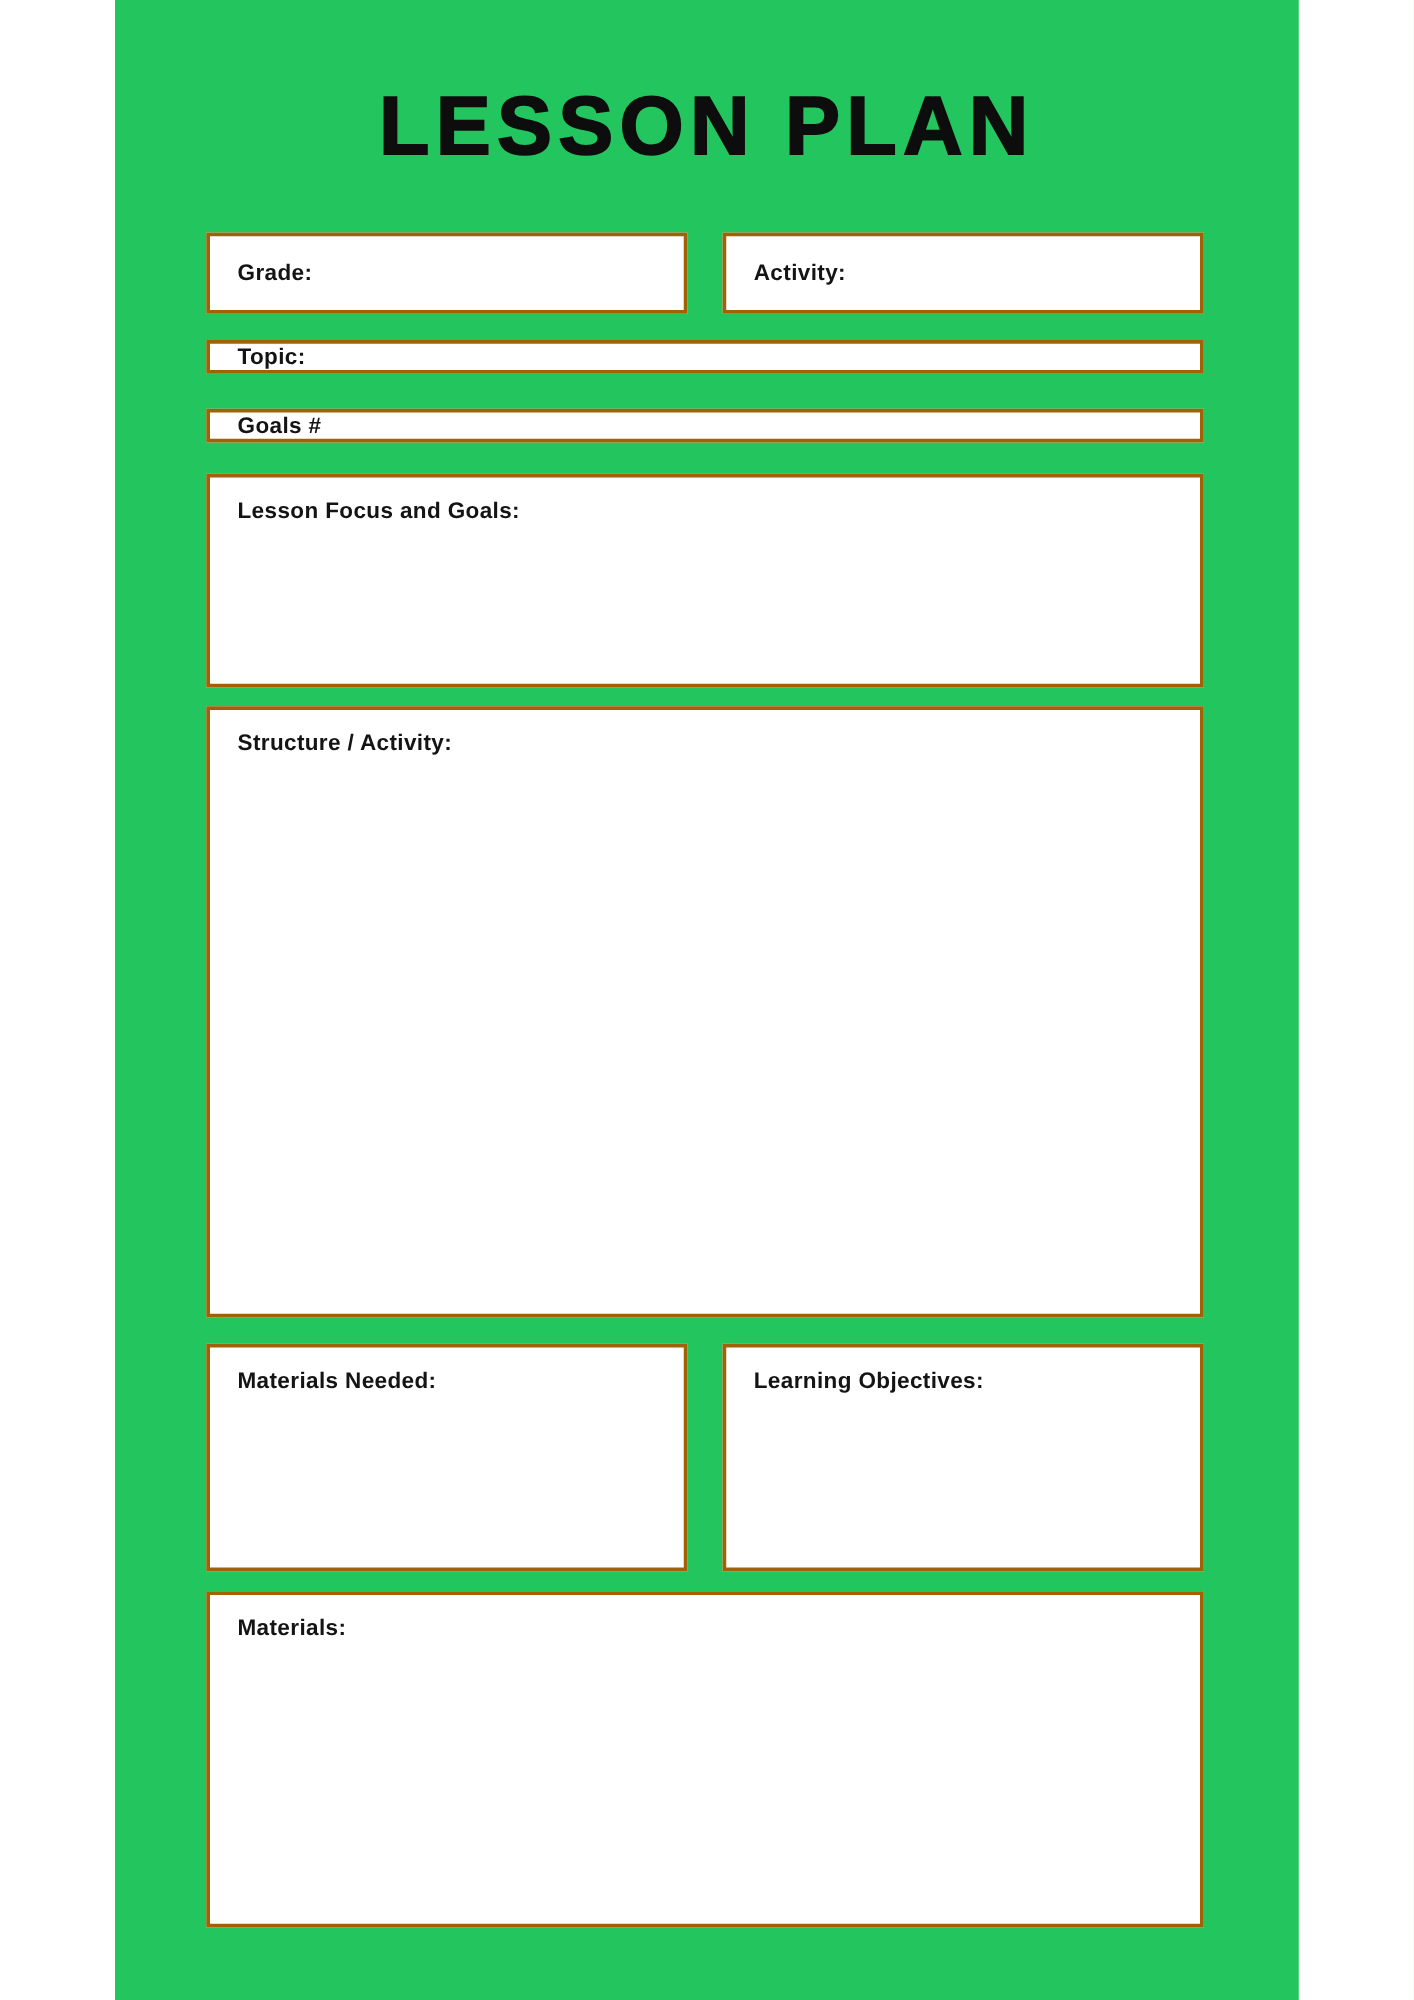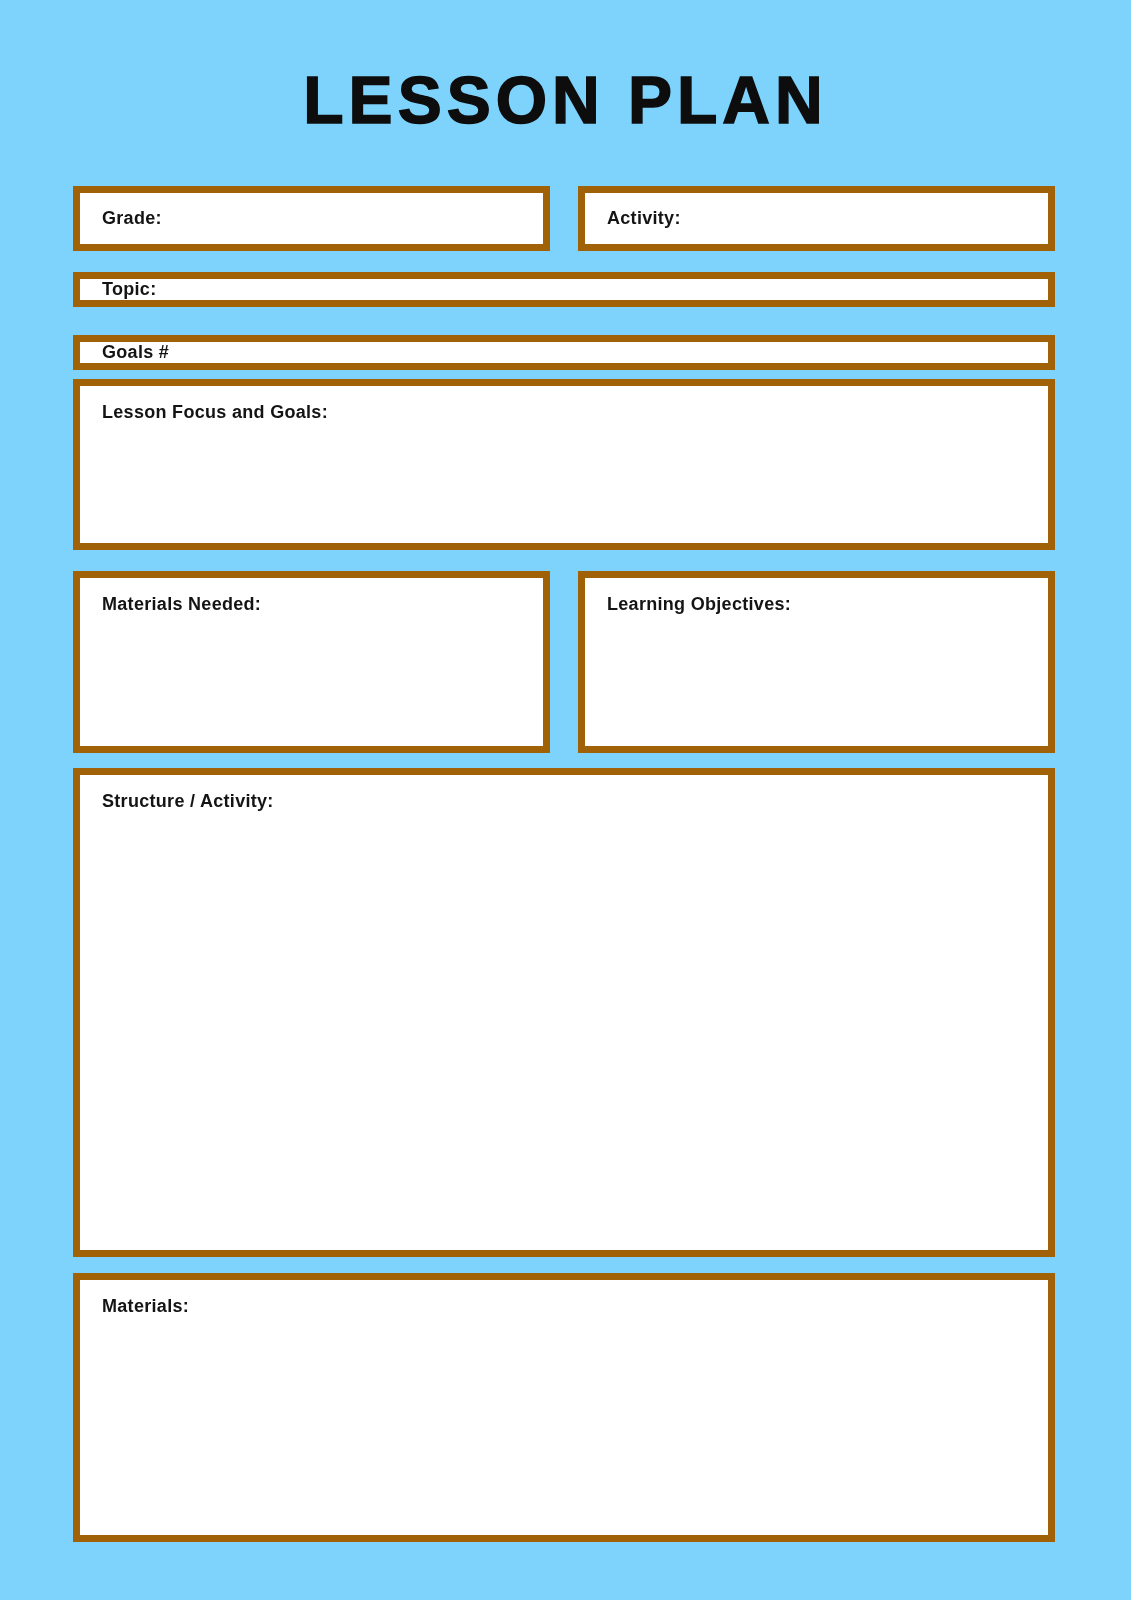--- a/index.html
+++ b/index.html
@@ -1,22 +1,22 @@
 <!DOCTYPE html>
 <html><head>
 <meta charset="utf-8">
 <style>
   * { box-sizing: border-box; margin: 0; padding: 0; }
   html, body { background: #ffffff; }
   .page {
     position: relative;
-    width: 1131px;
+    width: 947px;
     height: 1600px;
     margin: 0 auto;
-    background: #7dd3fc;
+    background: #22c55e;
     color: #111111;
     font-family: "Liberation Sans", sans-serif;
     overflow: hidden;
   }
   .title {
     padding-top: 58px;
     height: 142px;
     text-align: center;
     font-size: 66px;
     line-height: 84px;
@@ -37,21 +37,21 @@
   .row-1 { margin-top: 44px; height: 65px; }
   .row-2 { margin-top: 21px; height: 64px; flex-direction: column; }
   .row-3 { margin-top: 23px; height: 171px; }
   .row-4 { margin-top: 21px; height: 182px; }
   .row-5 { margin-top: 15px; height: 489px; }
   .row-6 { margin-top: 16px; height: 269px; }
   .box {
     flex: 1;
     height: 100%;
     background: #ffffff;
-    border: 7px solid #a16207;
+    border: 3px solid #a16207;
   }
   .box-sm {
     display: flex;
     align-items: center;
     padding: 0 22px;
   }
   .box-lg {
     display: block;
     padding: 16px 22px;
     margin-top: 20px;
@@ -89,32 +89,32 @@
         <span class="field-label">Goals #</span>
       </div>
     </div>
 
     <div class="row row-3">
       <div class="box box-lg">
         <span class="field-label">Lesson Focus and Goals:</span>
       </div>
     </div>
 
+    <div class="row row-5">
+      <div class="box box-lg">
+        <span class="field-label">Structure / Activity:</span>
+      </div>
+    </div>
+
     <div class="row row-4">
       <div class="box box-lg">
         <span class="field-label">Materials Needed:</span>
       </div>
       <div class="box box-lg">
         <span class="field-label">Learning Objectives:</span>
-      </div>
-    </div>
-
-    <div class="row row-5">
-      <div class="box box-lg">
-        <span class="field-label">Structure / Activity:</span>
       </div>
     </div>
 
     <div class="row row-6">
       <div class="box box-lg">
         <span class="field-label">Materials:</span>
       </div>
     </div>
 
   </div>

